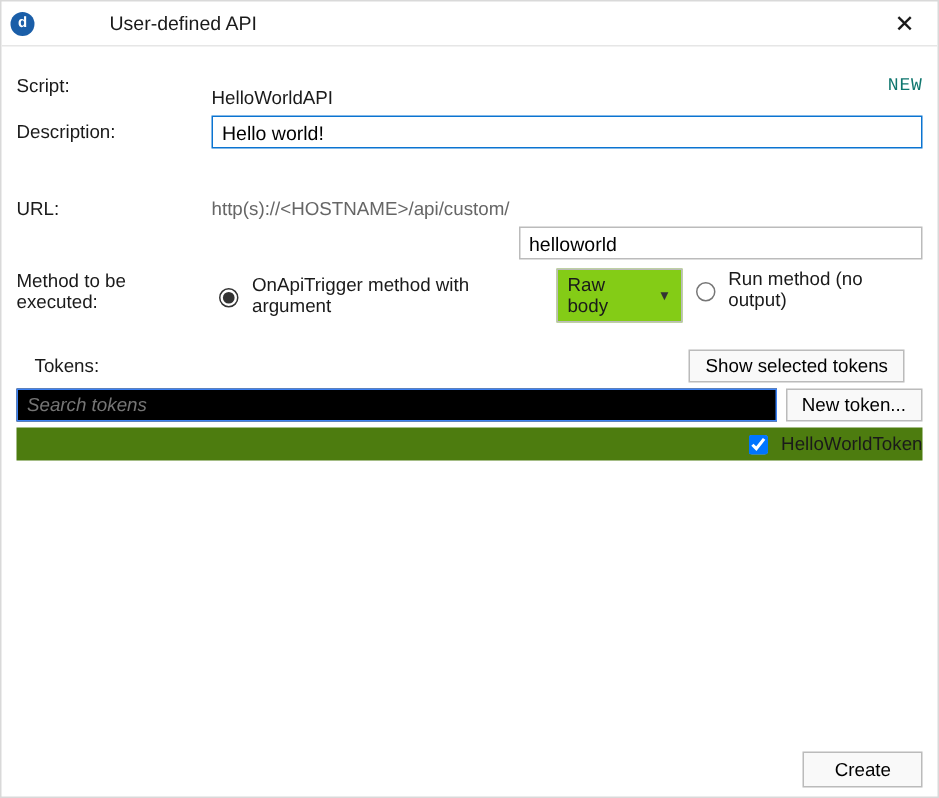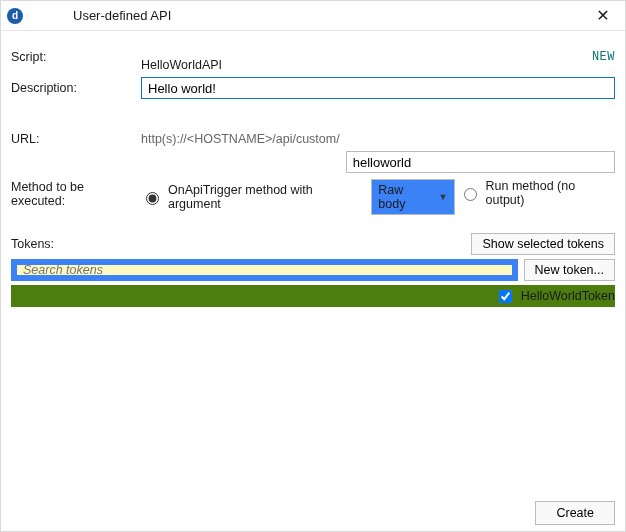--- a/index.html
+++ b/index.html
@@ -11,27 +11,27 @@
   .form-area { padding: 6px 10px 4px 10px; }
   .row { display: flex; align-items: center; margin: 4px 0; min-height: 24px; }
   .label-col { width: 130px; flex-shrink: 0; }
   .value-col { flex: 1; display: flex; align-items: center; gap: 6px; }
   .plain-text { color: #1a1a1a; margin-top: 17px; }
   .new-link { margin-left: auto; color: #0f766e; font-size: 12px; letter-spacing: 0.5px; cursor: default; font-family: Liberation Mono, monospace; }
   input[type=text].txt { width: 100%; height: 22px; border: 1px solid #0b74d1; padding: 2px 6px; font-size: 13px; outline: none; }
   .url-row .url-prefix { color: #666; font-size: 12.5px; }
   input.url-input { flex: 1; height: 22px; border: 1px solid #bbb; padding: 2px 6px; font-size: 13px; outline: none; margin-top: 47px; }
   .radio { width: 13px; height: 13px; accent-color: #333; }
-  .select { display: inline-flex; align-items: center; gap: 6px; border: 1px solid #bbb; height: 36px; padding: 16px 6px; font-size: 12.5px; background: #3b82f6; }
+  .select { display: inline-flex; align-items: center; gap: 6px; border: 1px solid #bbb; height: 36px; padding: 16px 6px; font-size: 12.5px; background: #84cc16; }
   .select .caret { font-size: 9px; color: #333; }
-  .tokens-header { display: flex; align-items: center; margin: 10px 0 4px 0; padding: 0 10px; }
+  .tokens-header { display: flex; align-items: center; margin: 10px 0 4px 0; padding: 0 22px; }
   .tokens-header .lbl { flex: 1; }
   .btn { border: 1px solid #bbb; background: #f9f9f9; padding: 3px 10px; font-size: 12.5px; cursor: default; }
   .tokens-controls { display: flex; gap: 6px; padding: 0 10px 4px 10px; }
-  input.search { flex: 1; height: 22px; border: 6px solid #3b82f6; padding: 2px 6px; font-size: 12.5px; font-style: italic; color: #888; background: #fef9c3; }
+  input.search { flex: 1; height: 22px; border: 1px solid #3b82f6; padding: 2px 6px; font-size: 12.5px; font-style: italic; color: #888; background: #000000; }
   .token-list { padding: 0 10px; }
   .token-item { display: flex; align-items: center; gap: 6px; height: 22px; background: #4d7c0f; padding-left: 0; font-size: 12.5px; justify-content: flex-end; }
   .token-item input[type=checkbox] { width: 13px; height: 13px; }
   .spacer { flex: 1; }
   .footer { display: flex; justify-content: flex-end; padding: 6px 10px; }
   .footer .btn { padding: 4px 20px; }
   .radio-row { display: flex; align-items: center; gap: 6px; margin-top: 2px; }
 </style>
 </head>
 <body>

